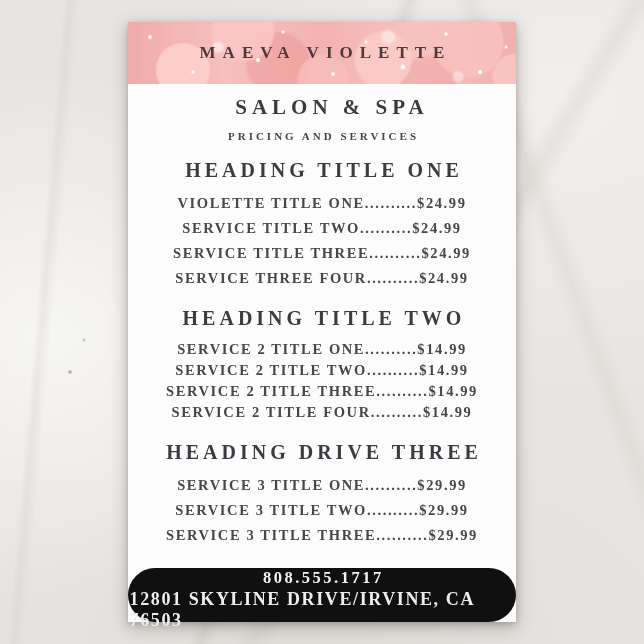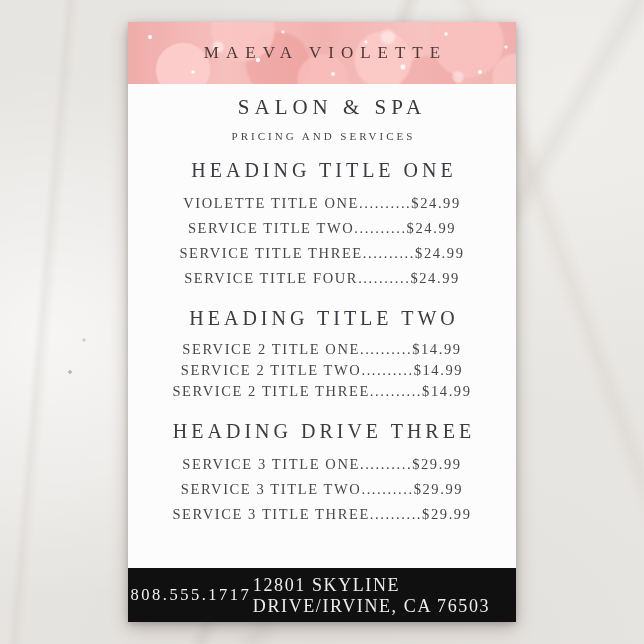--- a/index.html
+++ b/index.html
@@ -21,20 +21,21 @@
     background-image:
       radial-gradient(circle 2px at 70px 372px, rgba(140,134,127,.55) 0 1.5px, rgba(140,134,127,0) 2px),
       radial-gradient(circle 2px at 84px 340px, rgba(150,144,137,.4) 0 1.2px, rgba(150,144,137,0) 2px),
       linear-gradient(108deg, rgba(190,184,177,0) 46.5%, rgba(190,184,177,.28) 48%, rgba(190,184,177,0) 49.5%),
       linear-gradient(95deg, rgba(196,190,183,0) 9%, rgba(196,190,183,.22) 10%, rgba(196,190,183,0) 11.5%),
       linear-gradient(121deg, rgba(185,180,172,0) 60%, rgba(185,180,172,.18) 62%, rgba(185,180,172,0) 64%),
       linear-gradient(70deg, rgba(205,198,190,0) 78%, rgba(205,198,190,.25) 80%, rgba(205,198,190,0) 82%),
       radial-gradient(ellipse 420px 380px at 8% 52%, rgba(255,255,255,.65), rgba(255,255,255,0) 70%),
       radial-gradient(ellipse 520px 420px at 88% 16%, rgba(250,249,247,.5), rgba(250,249,247,0) 72%),
       radial-gradient(ellipse 560px 300px at 50% 100%, rgba(221,218,214,.6), rgba(221,218,214,0) 75%);
+    font-weight: bold;
   }
   
   .flyer {
     position: absolute;
     left: 128px;
     top: 22px;
     width: 388px;
     height: 600px;
     background: #fdfcfc;
     box-shadow: 0 5px 16px rgba(110,102,94,.45), 0 2px 5px rgba(110,102,94,.3);
@@ -118,23 +119,24 @@
   
   .footer {
     position: absolute;
     left: 0;
     bottom: 0;
     width: 100%;
     height: 54px;
     background: #101010;
     color: #f3f3f3;
     display: flex;
-    flex-direction: row;
+    flex-direction: column;
     align-items: center;
-    justify-content: flex-end;
+    justify-content: flex-start;
+    border-radius: 27px;
   }
   .phone {
     font-size: 16.5px;
     letter-spacing: 2.5px;
     padding-left: 2.5px;
   }
   .address {
     margin-top: 1px;
     font-size: 18px;
     letter-spacing: 1.6px;
@@ -155,30 +157,31 @@
     <div class="content">
       <div class="salon-title">SALON &amp; SPA</div>
       <div class="salon-subtitle">PRICING AND SERVICES</div>
 
       <div class="section sec-1">
         <div class="section-heading">HEADING TITLE ONE</div>
         <div class="items">
           <div class="item"><span>VIOLETTE TITLE ONE</span><span>..........</span><span>$24.99</span></div>
           <div class="item"><span>SERVICE TITLE TWO</span><span>..........</span><span>$24.99</span></div>
           <div class="item"><span>SERVICE TITLE THREE</span><span>..........</span><span>$24.99</span></div>
-          <div class="item"><span>SERVICE TITLE FOUR</span><span>..........</span><span>$24.99</span></div>
+          <div class="item"><span>SERVICE THREE FOUR</span><span>..........</span><span>$24.99</span></div>
         </div>
       </div>
 
       <div class="section sec-2">
         <div class="section-heading">HEADING TITLE TWO</div>
         <div class="items">
           <div class="item"><span>SERVICE 2 TITLE ONE</span><span>..........</span><span>$14.99</span></div>
           <div class="item"><span>SERVICE 2 TITLE TWO</span><span>..........</span><span>$14.99</span></div>
           <div class="item"><span>SERVICE 2 TITLE THREE</span><span>..........</span><span>$14.99</span></div>
+          <div class="item"><span>SERVICE 2 TITLE FOUR</span><span>..........</span><span>$14.99</span></div>
         </div>
       </div>
 
       <div class="section sec-3">
         <div class="section-heading">HEADING DRIVE THREE</div>
         <div class="items">
           <div class="item"><span>SERVICE 3 TITLE ONE</span><span>..........</span><span>$29.99</span></div>
           <div class="item"><span>SERVICE 3 TITLE TWO</span><span>..........</span><span>$29.99</span></div>
           <div class="item"><span>SERVICE 3 TITLE THREE</span><span>..........</span><span>$29.99</span></div>
         </div>

